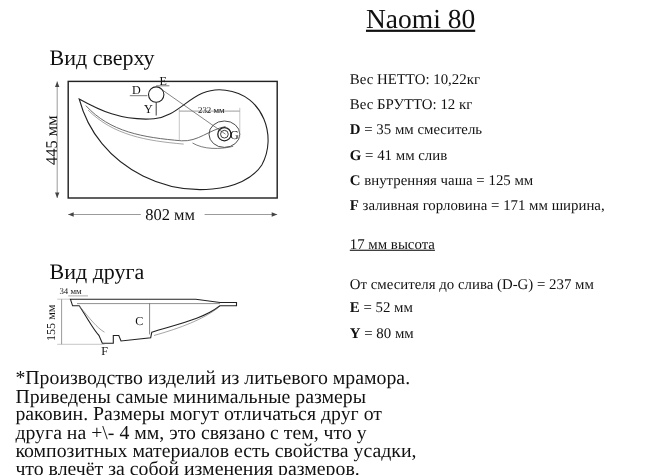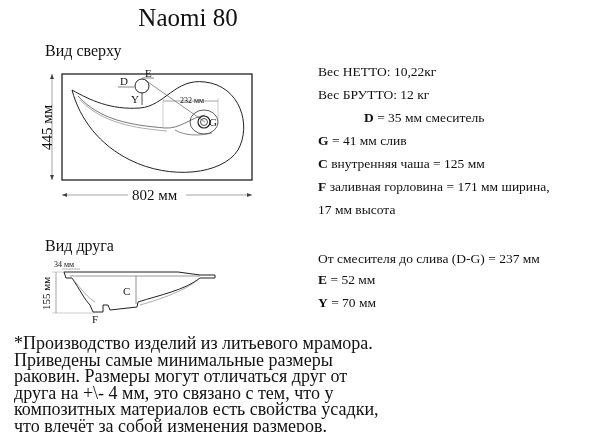--- a/index.html
+++ b/index.html
@@ -1,21 +1,21 @@
 <!DOCTYPE html>
 <html><head>
 <meta charset="utf-8">
 <style>
   html, body { margin:0; padding:0; background:#ffffff; }
   body { width:600px; height:432px; position:relative; overflow:hidden;
          font-family:"Liberation Serif", "DejaVu Serif", serif; color:#111; }
   .abs { position:absolute; }
-  .title { left:0; width:488px; top:4px; text-align:center; font-size:25px; }
+  .title { left:0; width:488px; top:4px; text-align:right; font-size:25px;text-decoration:underline; }
   .title span { position:relative; left:-56px; }
-  .section-h { font-size:16px; }
+  .section-h { font-size:20px; }
   .spec { left:318px; font-size:13.5px; white-space:nowrap; }
   .spec b { font-weight:bold; }
   .note { left:14px; top:335px; width:370px; font-size:18px; line-height:16.5px; }
   svg text { font-family:"Liberation Serif", "DejaVu Serif", serif; fill:#111; }
 </style>
 </head>
 <body>
 
 <div class="abs title"><span>Naomi 80</span></div>
 
@@ -80,23 +80,23 @@
   <path d="M72,28 C82,40 88,48 95,52" fill="none" stroke="#777" stroke-width="0.6"></path>
   <path d="M140,55 C165,48 185,40 198,30" fill="none" stroke="#777" stroke-width="0.6"></path>
 
   <line x1="136" y1="26" x2="136" y2="54" stroke="#444" stroke-width="0.6"></line>
   <text x="123" y="45" font-size="11">C</text>
   <text x="92" y="73" font-size="11">F</text>
 </svg>
 
 <div class="abs spec" style="top:64px;text-align:center;"><b></b><span>Вес НЕТТО: 10,22кг</span></div>
 <div class="abs spec" style="top:87px;"><b></b><span>Вес БРУТТО: 12 кг</span></div>
-<div class="abs spec" style="top:110px;margin-left:46px;"><b>D</b><span> = 35 мм смеситель</span></div>
+<div class="abs spec" style="top:110px;"><b>D</b><span> = 35 мм смеситель</span></div>
 <div class="abs spec" style="top:133px;"><b>G</b><span> = 41 мм слив</span></div>
 <div class="abs spec" style="top:156px;"><b>C</b><span> внутренняя чаша = 125 мм</span></div>
 <div class="abs spec" style="top:179px;"><b>F</b><span> заливная горловина = 171 мм ширина,</span></div>
-<div class="abs spec" style="top:202px;"><b></b><span>17 мм высота</span></div>
+<div class="abs spec" style="top:214px;text-decoration:underline;"><b></b><span>17 мм высота</span></div>
 
 <div class="abs spec" style="top:251px;"><b></b><span>От смесителя до слива (D-G) = 237 мм</span></div>
 <div class="abs spec" style="top:272px;"><b>E</b><span> = 52 мм</span></div>
-<div class="abs spec" style="top:295px;"><b>Y</b><span> = 70 мм</span></div>
+<div class="abs spec" style="top:295px;"><b>Y</b><span> = 80 мм</span></div>
 
 <div class="abs note">*Производство изделий из литьевого мрамора. Приведены самые минимальные размеры раковин. Размеры могут отличаться друг от друга на +\- 4 мм, это связано с тем, что у композитных материалов есть свойства усадки, что влечёт за собой изменения размеров.</div>
 
 </body></html>

